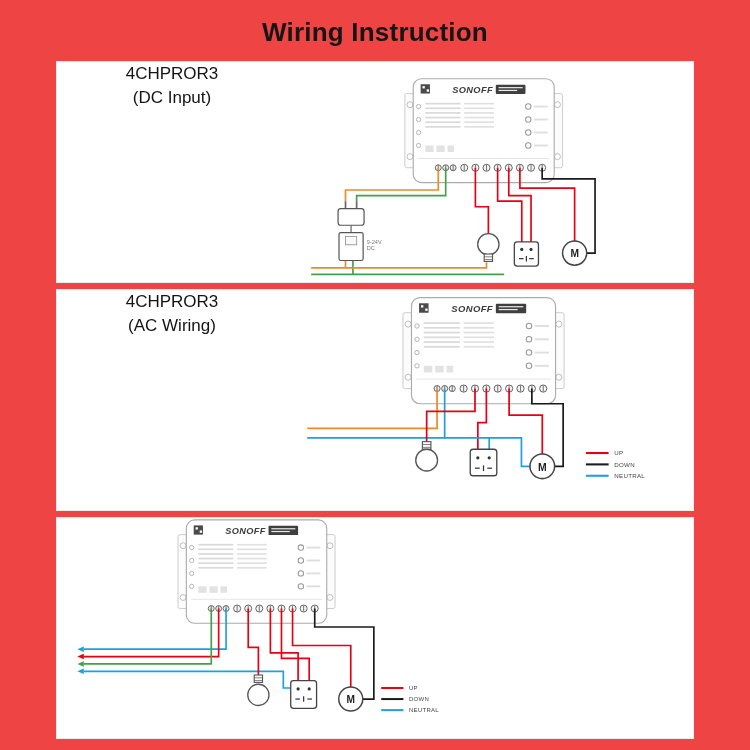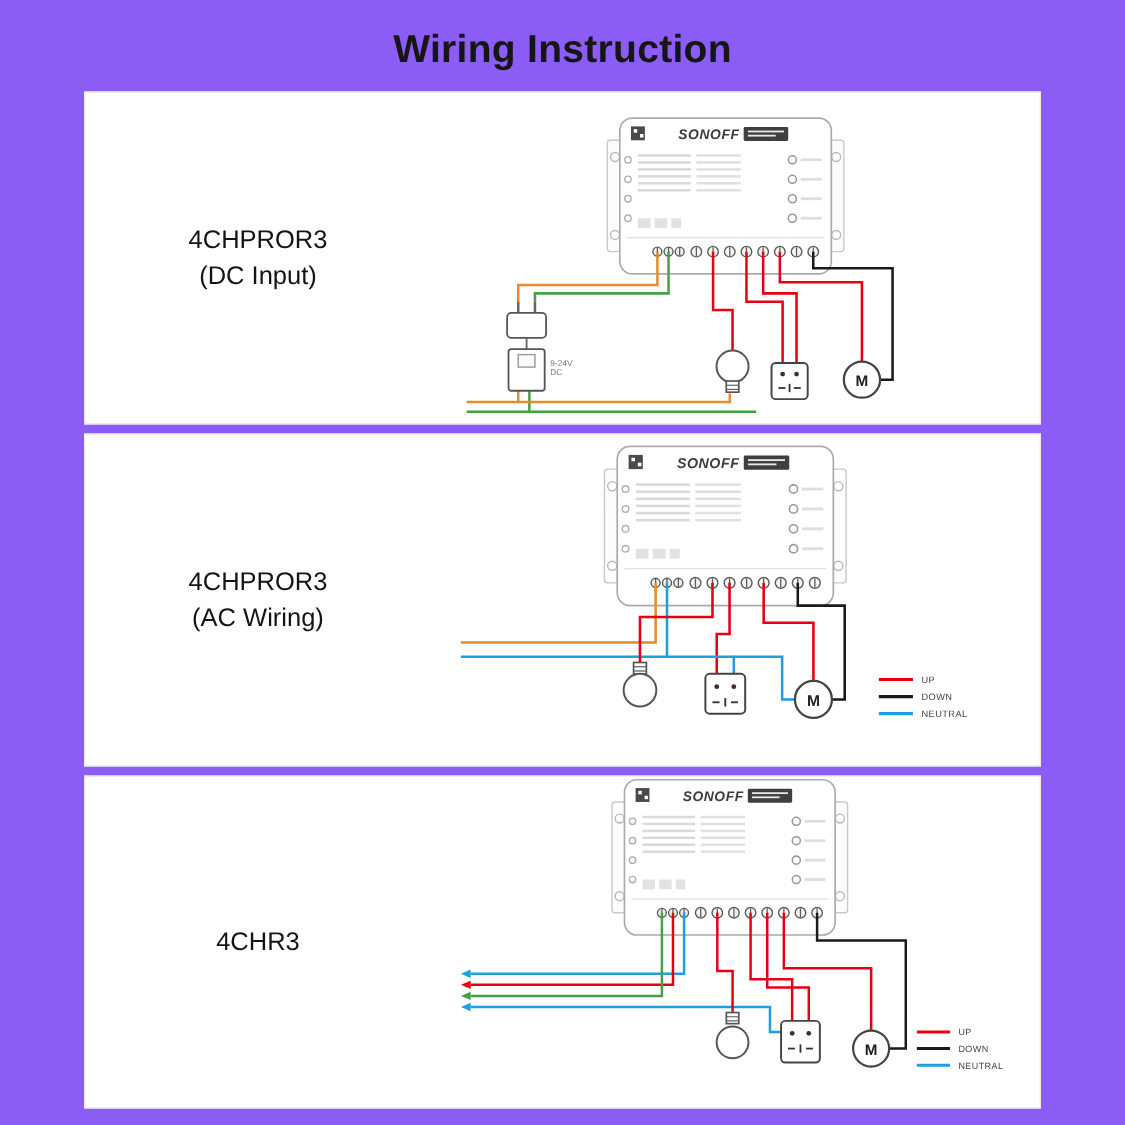--- a/index.html
+++ b/index.html
@@ -1,22 +1,22 @@
 <!DOCTYPE html>
 <html><head>
 <meta charset="utf-8">
 <style>
   html,body { margin:0; padding:0; background:#ffffff; }
   body { font-family:"Liberation Sans", sans-serif; }
-  .page { width:750px; height:750px; overflow:hidden; background:#8b5cf6; }
+  .page { width:750px; height:750px; overflow:hidden; background:#ef4444; }
   .title { text-align:center; font-size:26px; font-weight:600; color:#161616;
            margin:0; padding:17px 0 13px; letter-spacing:0.2px; }
   .row { width:636px; height:220px; margin:0 auto 6px; border:1px solid #ececec;
          display:flex; align-items:stretch; background:#fff; }
-  .label { width:232px; display:flex; flex-direction:column; justify-content:center;
+  .label { width:232px; display:flex; flex-direction:column; 
            align-items:center; font-size:17px; color:#141414; line-height:1.4; }
   .diagram { flex:1; position:relative; padding-left:6px; }
   .diagram svg { display:block; }
   svg text { font-family:"Liberation Sans", sans-serif; }
   .brand-text { font-size:10px; font-weight:bold; font-style:italic; fill:#3c3c3c; letter-spacing:0.4px; }
   .tinytxt { font-size:6px; fill:#777; }
   .legendtxt { font-size:6.5px; fill:#444; letter-spacing:0.3px; }
   .mtxt { font-size:11px; font-weight:bold; fill:#222; }
   .w { fill:none; stroke-width:1.8; stroke-linecap:butt; stroke-linejoin:miter; }
   .w-red    { stroke:#e60012; }
@@ -217,24 +217,20 @@
           <line x1="308" y1="184" x2="332" y2="184" stroke-width="2.2" stroke="#1a1a1a"></line>
           <text x="338" y="186.5" class="legendtxt">DOWN</text>
           <line x1="308" y1="196" x2="332" y2="196" stroke-width="2.2" stroke="#1e9fe0"></line>
           <text x="338" y="198.5" class="legendtxt">NEUTRAL</text>
         </g>
       </svg>
     </div>
   </section>
 
   <section class="row">
-    <div class="label">
-      <div>4CHR3</div>
-      <div></div>
-    </div>
     <div class="diagram">
       <svg width="400" height="218" viewBox="0 0 420 236">
         <use href="#sonoff-device" x="118" y="2"></use>
         <g>
           <path class="w w-blue" d="M16,142 H170 V98"></path>
           <path class="w w-red" d="M16,150 H162 V98"></path>
           <path class="w w-green" d="M16,158 H154 V98"></path>
           <path class="w w-blue" d="M16,166 H232 V184 H240"></path>
           <path class="w w-red" d="M194,98 V140 H205 V170"></path>
           <path class="w w-red" d="M218,98 V146 H248 V176"></path>

